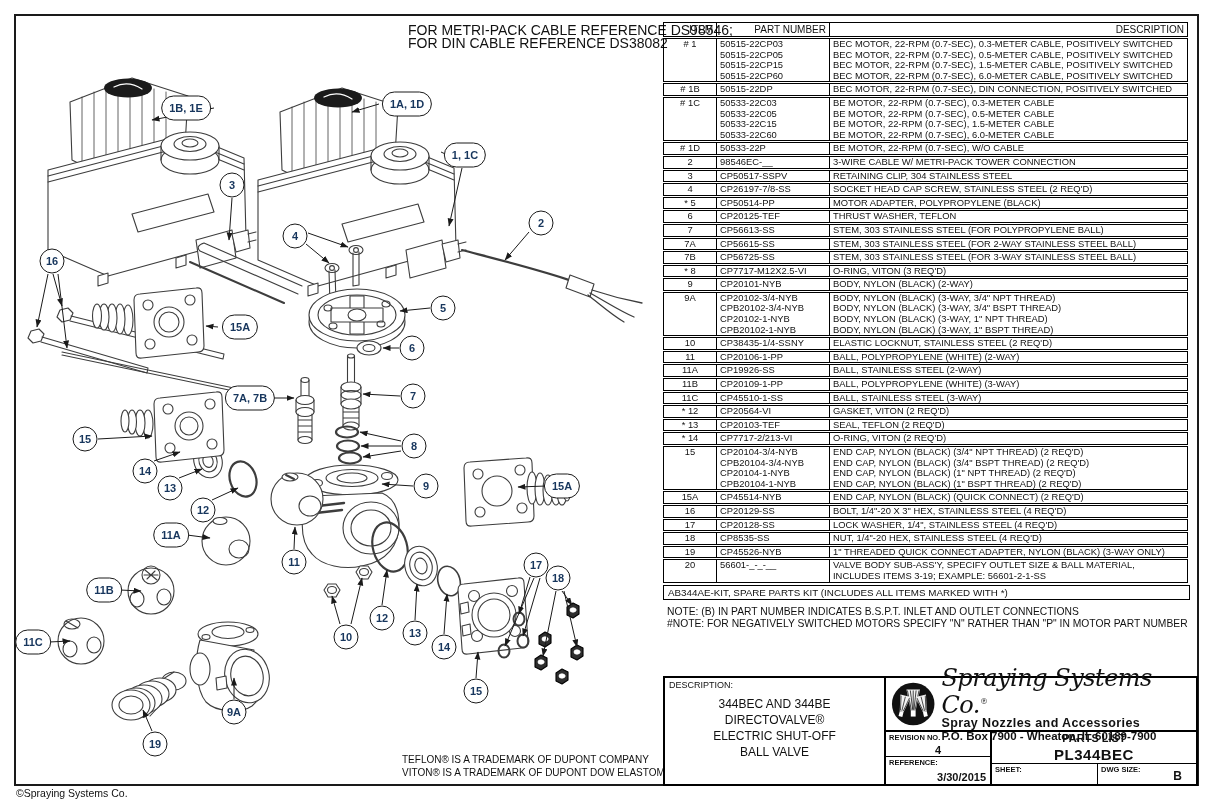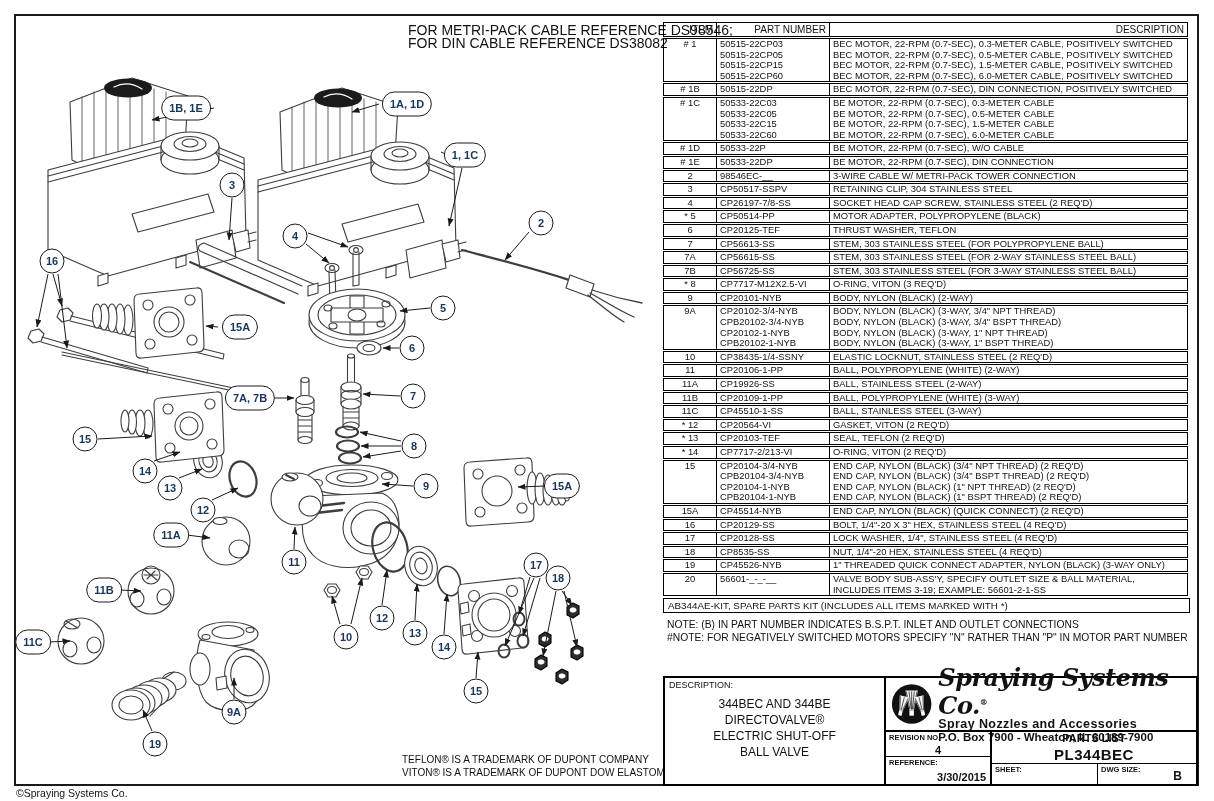--- a/index.html
+++ b/index.html
@@ -39,21 +39,21 @@
   .title-block{
     position:absolute;left:663px;top:676px;width:535px;height:110px;z-index:4;
     border:2px solid #000;box-sizing:border-box;display:flex;background:#fff;
   }
   .tb-desc{width:221px;border-right:2px solid #000;box-sizing:border-box;position:relative;}
   .tb-desc-label{position:absolute;left:4px;top:2px;font-size:9px;font-weight:normal;}
   .tb-desc-lines{margin-top:18px;text-align:center;font-size:12px;line-height:16px;}
   .tb-right{flex:1;display:flex;flex-direction:column;}
   .tb-logo{height:54px;border-bottom:2px solid #000;box-sizing:border-box;display:flex;align-items:center;padding-left:5px;}
   .tb-logo-text{margin-left:6px;}
-  .tb-company{font-family:"DejaVu Serif", serif;font-style:italic;font-weight:bold;font-size:24px;line-height:24px;letter-spacing:-0.5px;}
+  .tb-company{font-family:"DejaVu Serif", serif;font-style:italic;font-weight:normal;font-size:24px;line-height:24px;letter-spacing:-0.5px;}
   .tb-company sup{font-size:8px;}
   .tb-tagline{font-size:12.5px;font-weight:bold;letter-spacing:0.4px;line-height:13px;}
   .tb-address{font-size:11.5px;font-weight:bold;line-height:12px;}
   .tb-bottom{flex:1;display:flex;}
   .tb-revcol{width:106px;border-right:2px solid #000;box-sizing:border-box;display:flex;flex-direction:column;}
   .tb-rev{height:25px;border-bottom:1.5px solid #000;box-sizing:border-box;position:relative;}
   .tb-ref{flex:1;position:relative;}
   .tb-small-label{position:absolute;left:3px;top:1px;font-size:7.5px;font-weight:bold;}
   .tb-rev-value{position:absolute;left:0;right:0;bottom:0;text-align:center;font-size:11px;font-weight:bold;}
   .tb-ref-value{position:absolute;right:4px;bottom:1px;font-size:11px;font-weight:bold;}
@@ -400,29 +400,20 @@
             <div>BE MOTOR, 22-RPM (0.7-SEC), 6.0-METER CABLE</div>
           </td>
         </tr>
         <tr>
           <td class="item"># 1D</td>
           <td>
             <div>50533-22P</div>
           </td>
           <td>
             <div>BE MOTOR, 22-RPM (0.7-SEC), W/O CABLE</div>
-          </td>
-        </tr>
-        <tr>
-          <td class="item"># 1E</td>
-          <td>
-            <div>50533-22DP</div>
-          </td>
-          <td>
-            <div>BE MOTOR, 22-RPM (0.7-SEC), DIN CONNECTION</div>
           </td>
         </tr>
         <tr>
           <td class="item">2</td>
           <td>
             <div>98546EC-__</div>
           </td>
           <td>
             <div>3-WIRE CABLE W/ METRI-PACK TOWER CONNECTION</div>
           </td>

